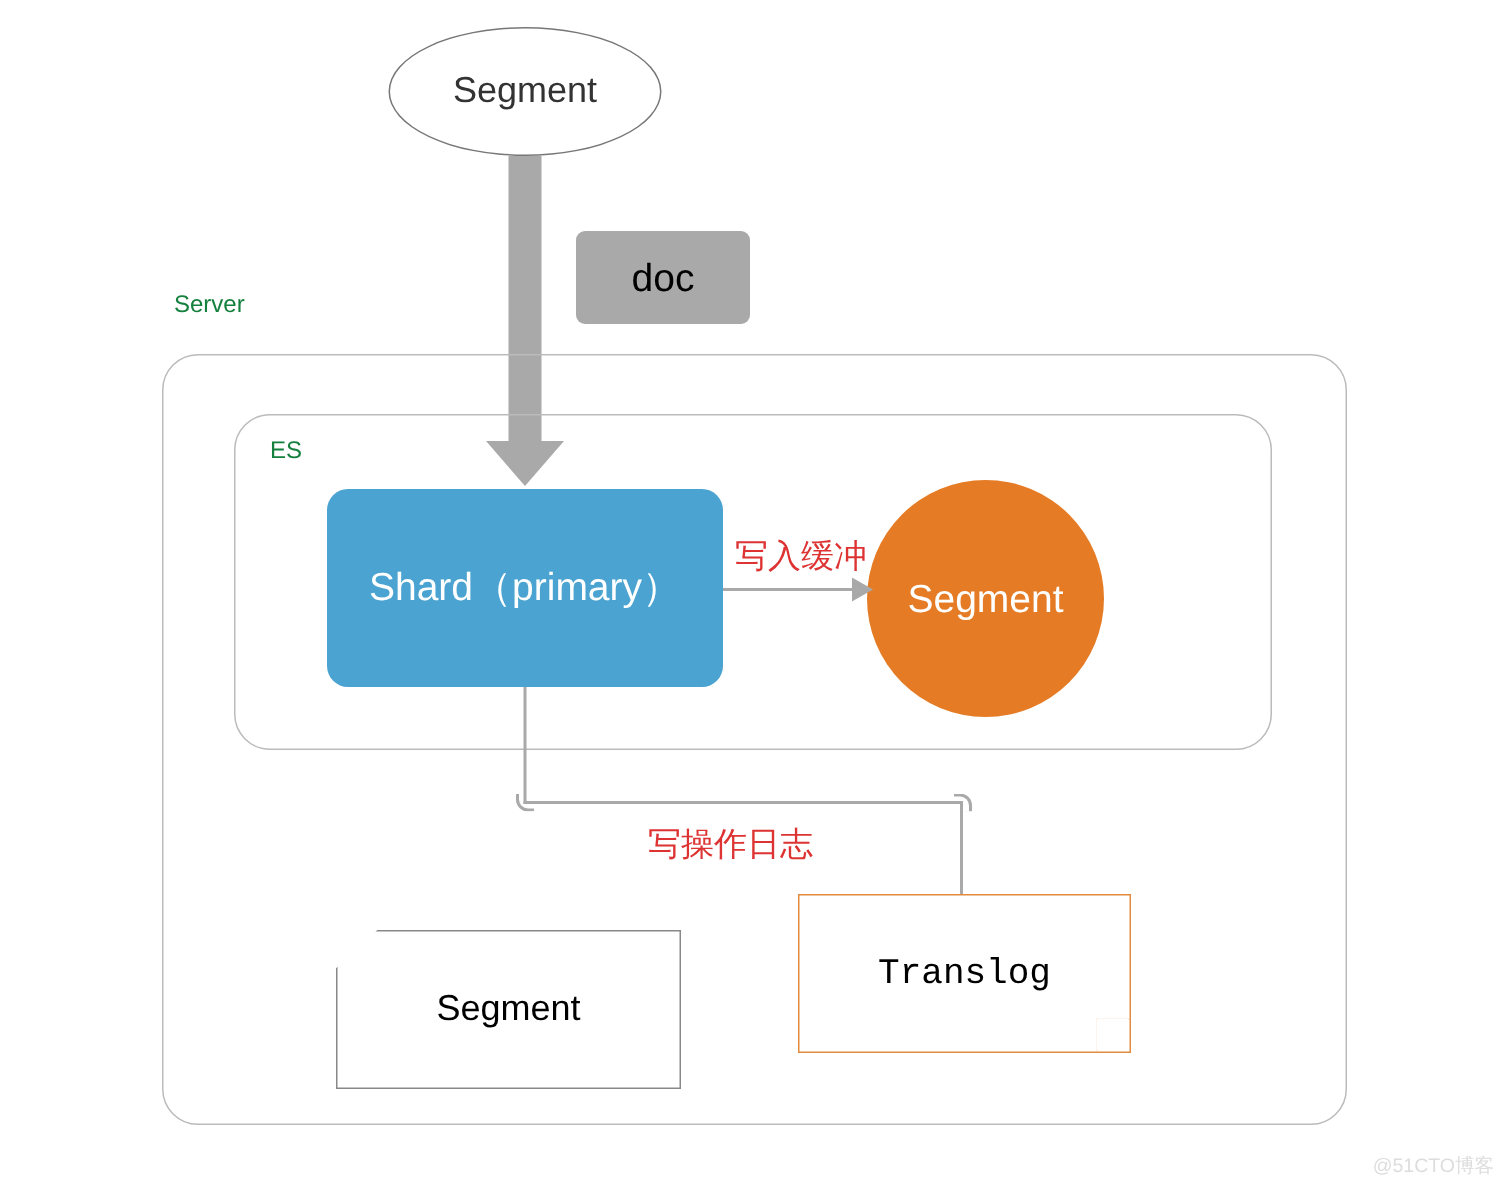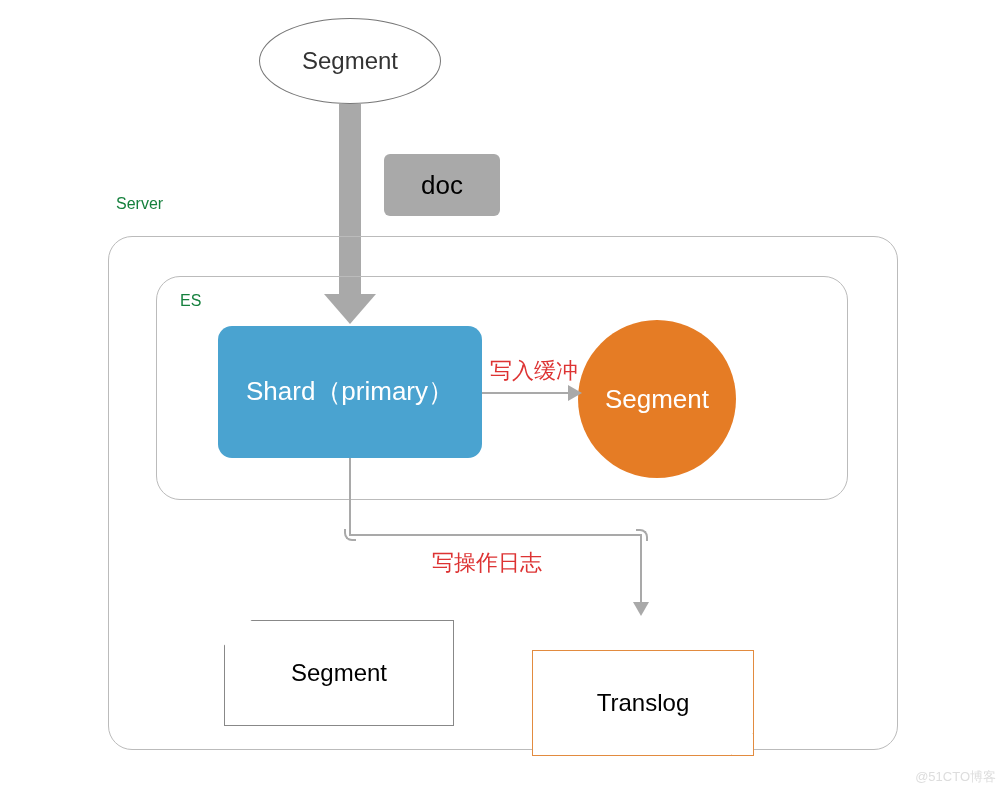--- a/index.html
+++ b/index.html
@@ -169,27 +169,28 @@
       background: #fff;
       display: flex; align-items: center; justify-content: center;
       font-size: 24px;
       clip-path: polygon(12% 0, 100% 0, 100% 100%, 0 100%, 0 24%);
       margin-left: 24px;
     }
 
     
     .translog {
       position: absolute;
-      left: 532px; top: 650px;
+      left: 532px; top: 596px;
       width: 222px; height: 106px;
       border: 1.5px solid #e28b3f;
       background: #fff;
       display: flex; align-items: center; justify-content: center;
       font-size: 24px;
       position: absolute;
+      font-family: Liberation Mono, monospace;
     }
     .translog-fold {
       position: absolute;
       right: 0; bottom: 0;
       width: 22px; height: 22px;
       background: #fff;
       border-top: 1.5px solid #e28b3f;
       border-left: 1.5px solid #e28b3f;
       clip-path: polygon(0 0, 100% 0, 0 100%);
     }

